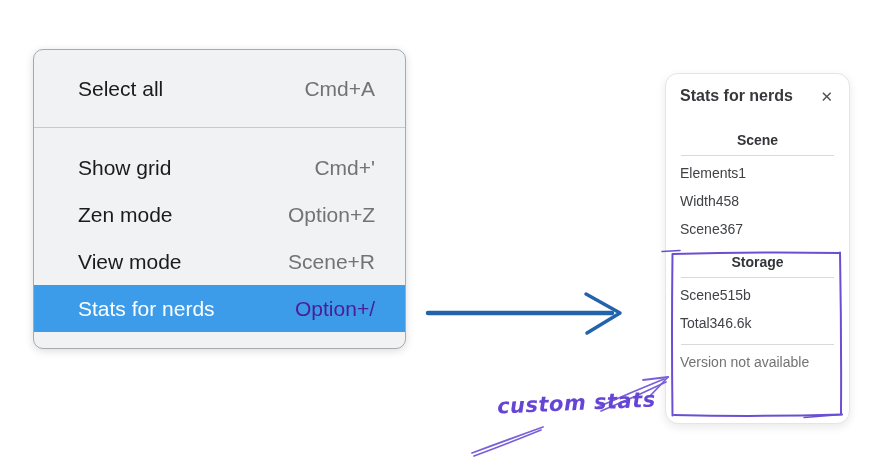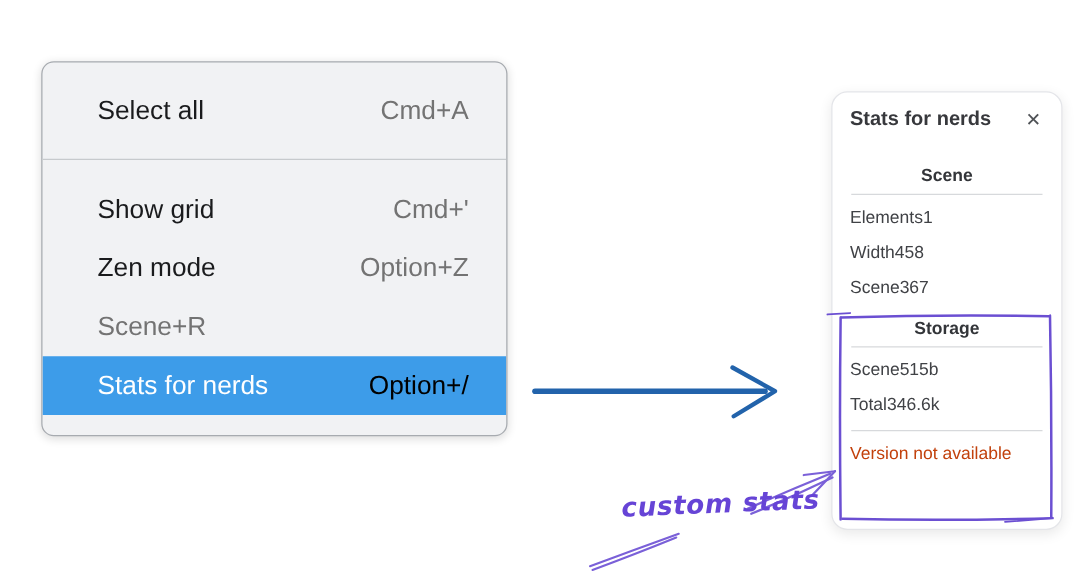--- a/index.html
+++ b/index.html
@@ -19,21 +19,21 @@
   .ctx-row{
     display:flex;align-items:center;justify-content:space-between;
     padding:0 30px 0 44px;font-size:21px;color:#1a1b1d;height:47px;
     cursor:default;white-space:nowrap;
   }
   .ctx-row.first{height:77px;}
   .ctx-shortcut{color:#737373;}
   .ctx-divider{border-top:1px solid #c7cacd;margin:0;}
   .ctx-group{padding-top:16px;}
   .ctx-row.selected{background:#3d9ce9;color:#ffffff;}
-  .ctx-row.selected .ctx-shortcut{color:#000000;}
+  .ctx-row.selected .ctx-shortcut{color:#4c1d95;}
 
   
   .stats-panel{
     position:absolute;left:665px;top:73px;width:185px;height:351px;
     background:#ffffff;border:1px solid #e4e5e9;border-radius:13px;
     box-shadow:0 3px 10px rgba(0,0,0,.09);
     box-sizing:border-box;padding:11px 14px 0 14px;
     color:#3e4044;font-size:14px;
   }
   .stats-title-row{
@@ -49,21 +49,21 @@
     text-align:center;font-weight:bold;font-size:14px;color:#333539;
   }
   .sec-head.scene{margin-top:25px;}
   .sec-head.storage{margin-top:11px;}
   .sec-head.version{margin-top:9px;}
   .sec-divider{border:none;border-top:1px solid #d7d9dc;margin:7px 1px 3px 1px;}
   .stat-row{
     display:flex;align-items:center;
     line-height:28px;height:28px;color:#404246;
   }
-  .stat-note{line-height:28px;color:#c2410c;margin-top:2px;}
+  .stat-note{line-height:28px;color:#737373;margin-top:2px;}
 
   
   .overlay{position:absolute;left:0;top:0;width:873px;height:461px;pointer-events:none;}
   .annotation-text{
     position:absolute;left:497px;top:391px;width:160px;
     font-family:"DejaVu Sans", sans-serif;font-style:italic;font-weight:bold;
     font-size:21px;color:#6644d6;transform:rotate(-2.5deg);
     letter-spacing:0.5px;white-space:nowrap;
   }
 </style>
@@ -79,20 +79,21 @@
   <div class="ctx-group">
     <div class="ctx-row">
       <span>Show grid</span>
       <span class="ctx-shortcut">Cmd+'</span>
     </div>
     <div class="ctx-row">
       <span>Zen mode</span>
       <span class="ctx-shortcut">Option+Z</span>
     </div>
     <div class="ctx-row">
+      <span>View mode</span>
       <span class="ctx-shortcut">Scene+R</span>
     </div>
     <div class="ctx-row selected">
       <span>Stats for nerds</span>
       <span class="ctx-shortcut">Option+/</span>
     </div>
   </div>
 </div>
 
 <div class="stats-panel">

